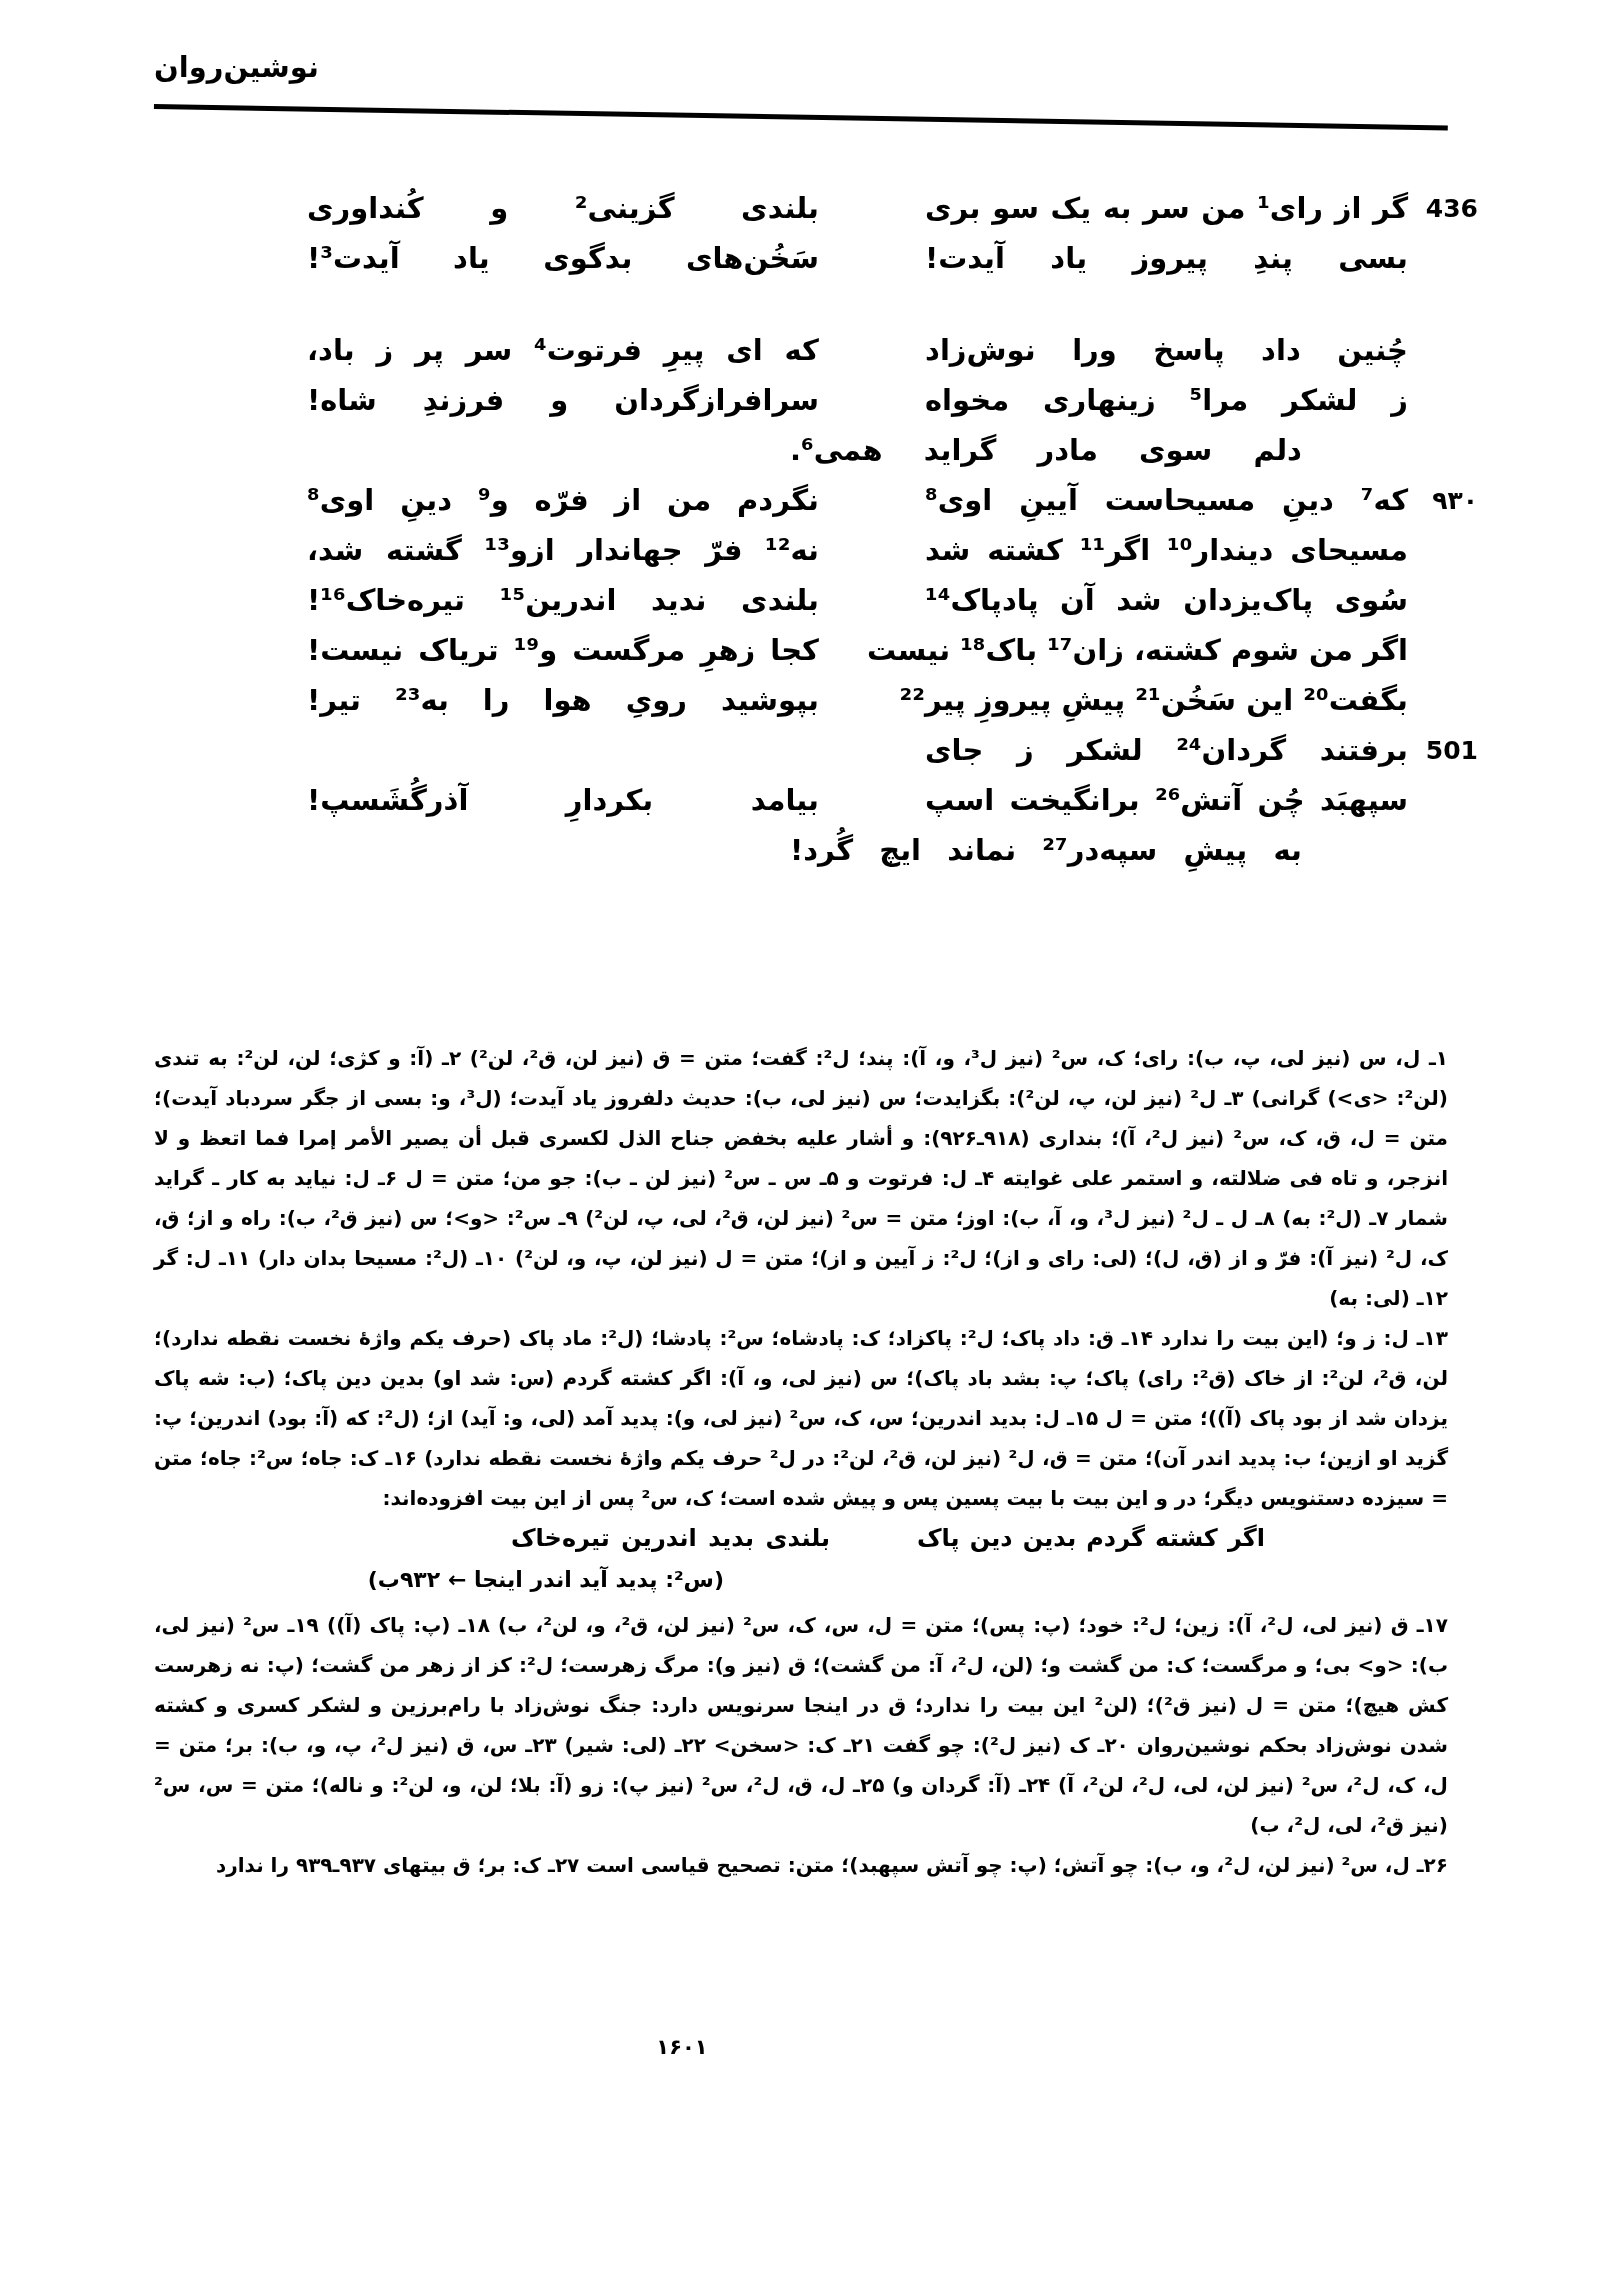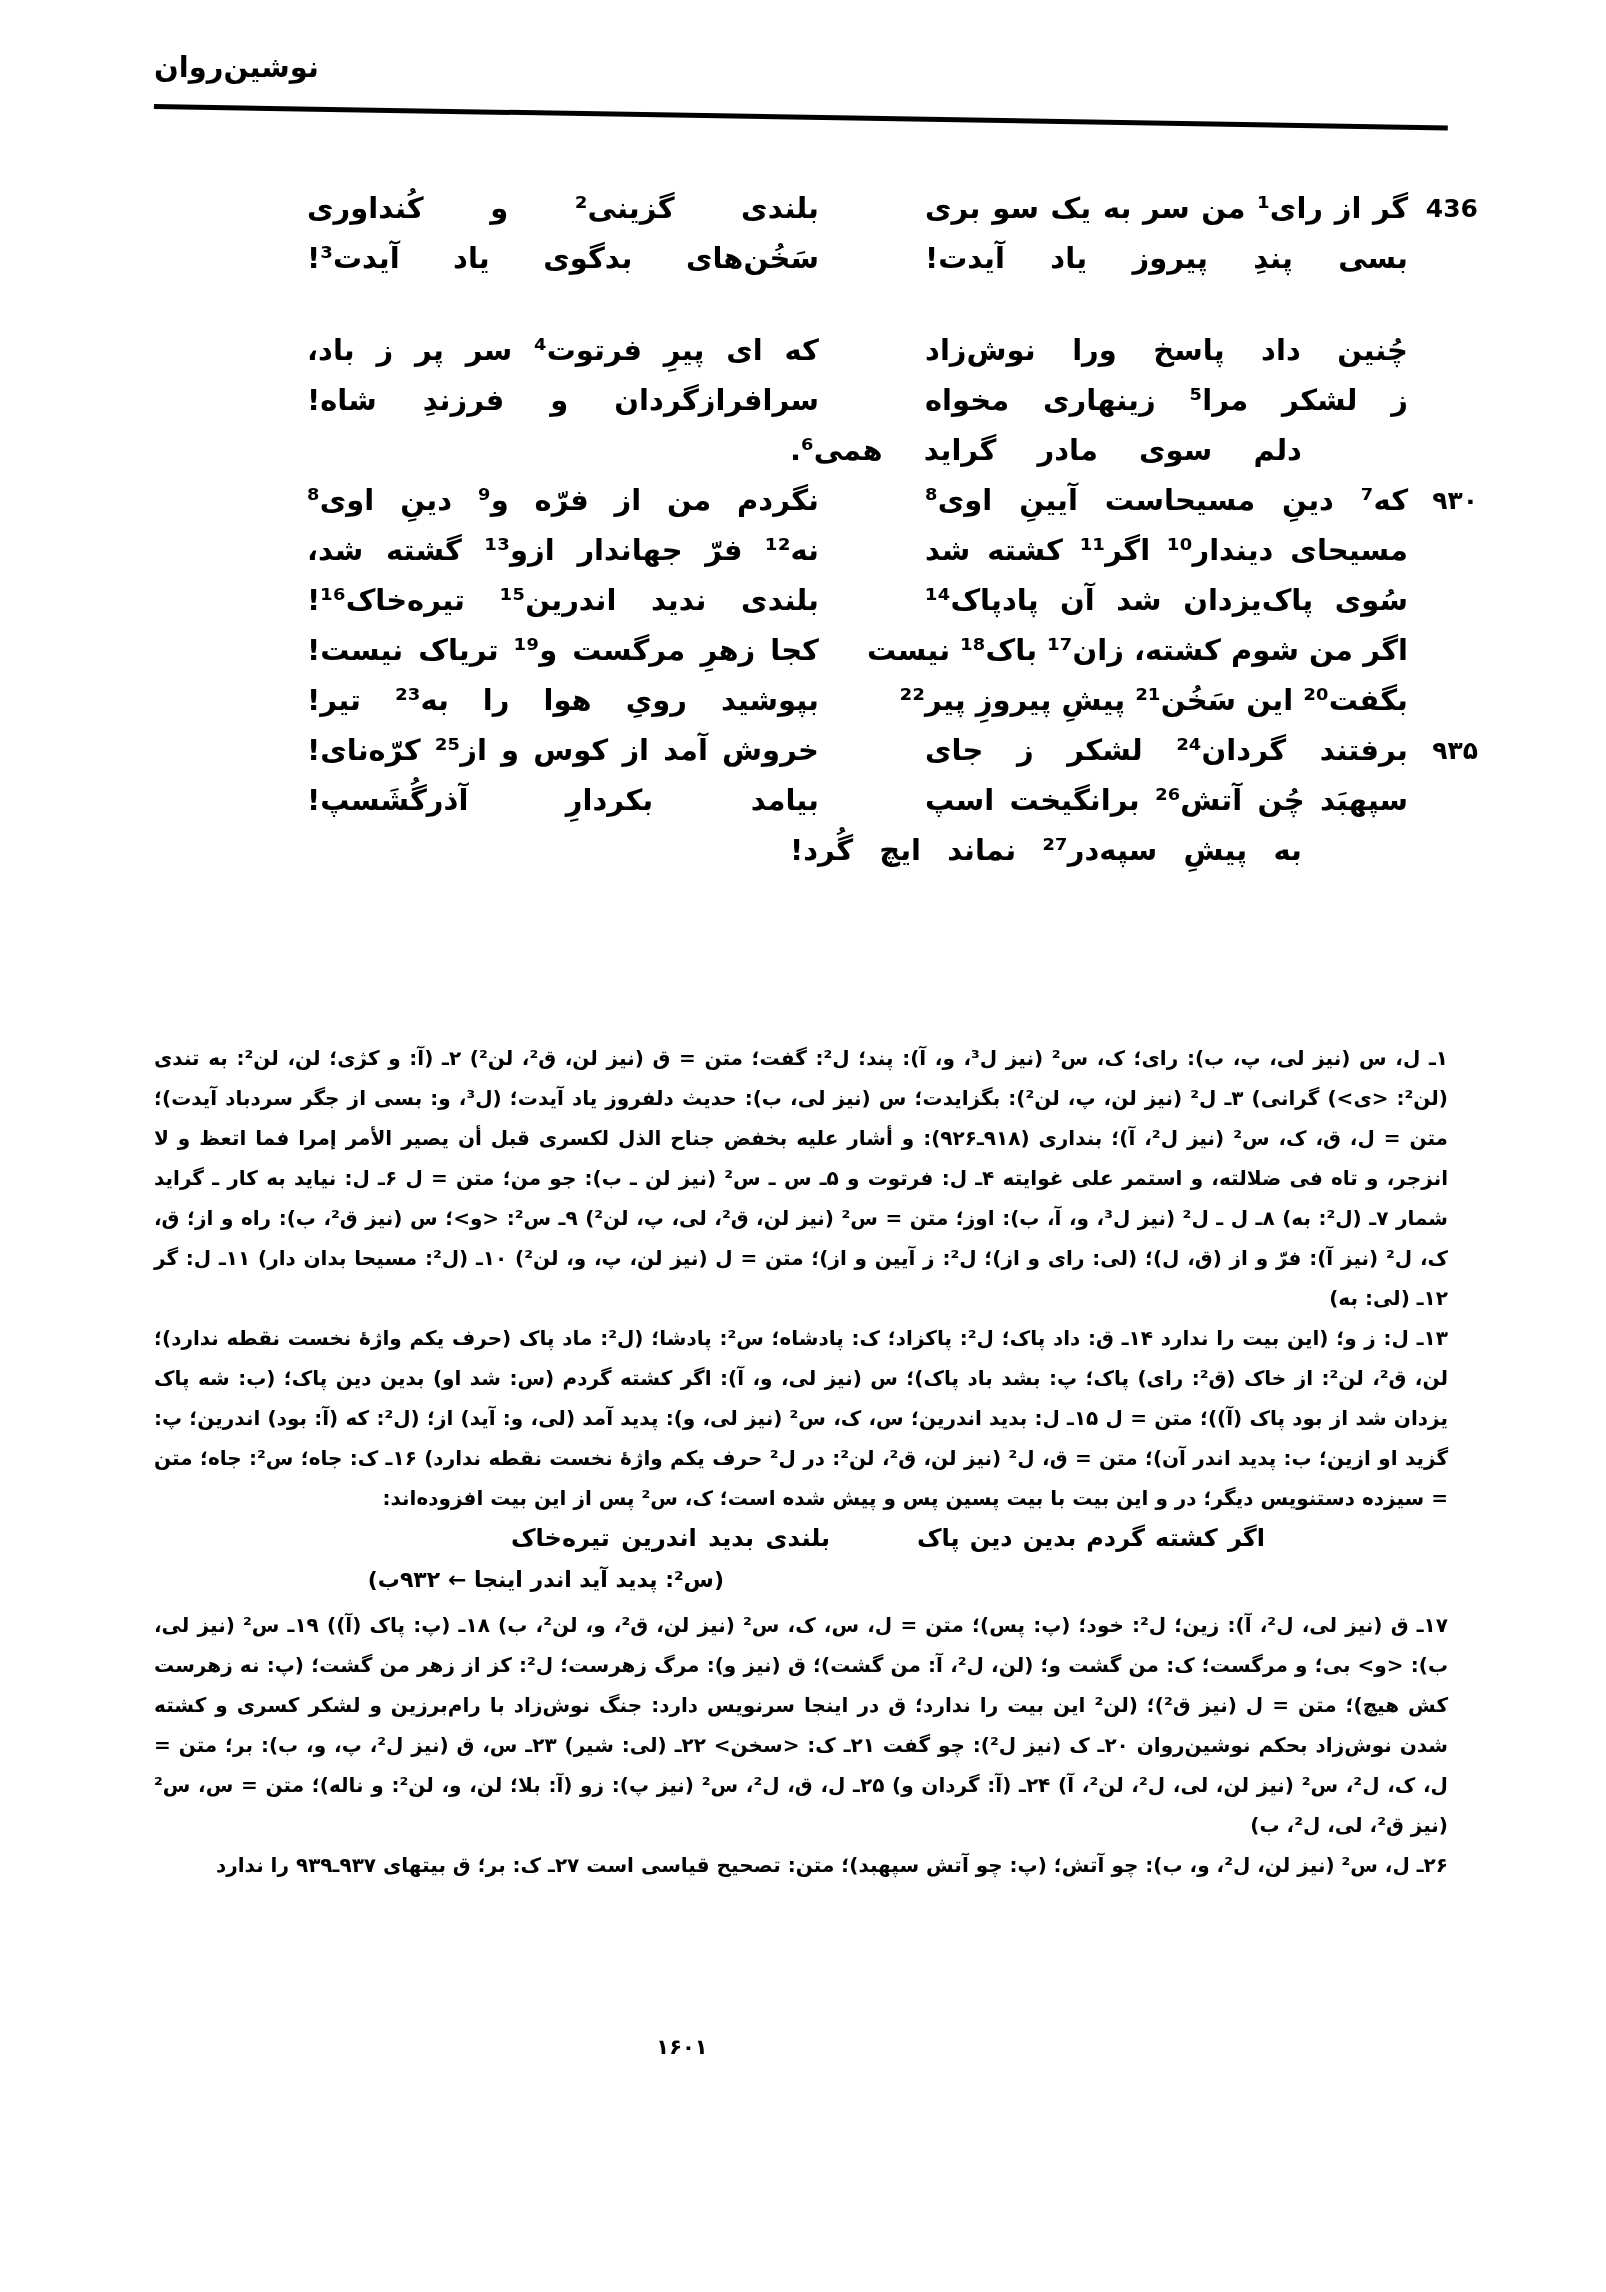--- a/index.html
+++ b/index.html
@@ -94,24 +94,23 @@
       <span class="gap"></span>
       <span class="hemistich-left">کجا زهرِ مرگست و¹⁹ تریاک نیست!</span>
     </div>
     <div class="couplet-row">
       <span class="num"></span>
       <span class="hemistich-right">بگفت²⁰ این سَخُن²¹ پیشِ پیروزِ پیر²²</span>
       <span class="gap"></span>
       <span class="hemistich-left">بپوشید رویِ هوا را به²³ تیر!</span>
     </div>
     <div class="couplet-row">
-      <span class="num">۹۳۵</span>
+      <span class="num">501</span>
       <span class="hemistich-right">برفتند گردان²⁴ لشکر ز جای</span>
       <span class="gap"></span>
-      <span class="hemistich-left">خروش آمد از کوس و از²⁵ کرّه‌نای!</span>
     </div>
     <div class="couplet-row">
       <span class="num"></span>
       <span class="hemistich-right">سپهبَد چُن آتش²⁶ برانگیخت اسپ</span>
       <span class="gap"></span>
       <span class="hemistich-left">بیامد بکردارِ آذرگُشَسپ!</span>
     </div>
     <div class="couplet-row">
       <span class="num"></span>
       <span class="gap"></span>

